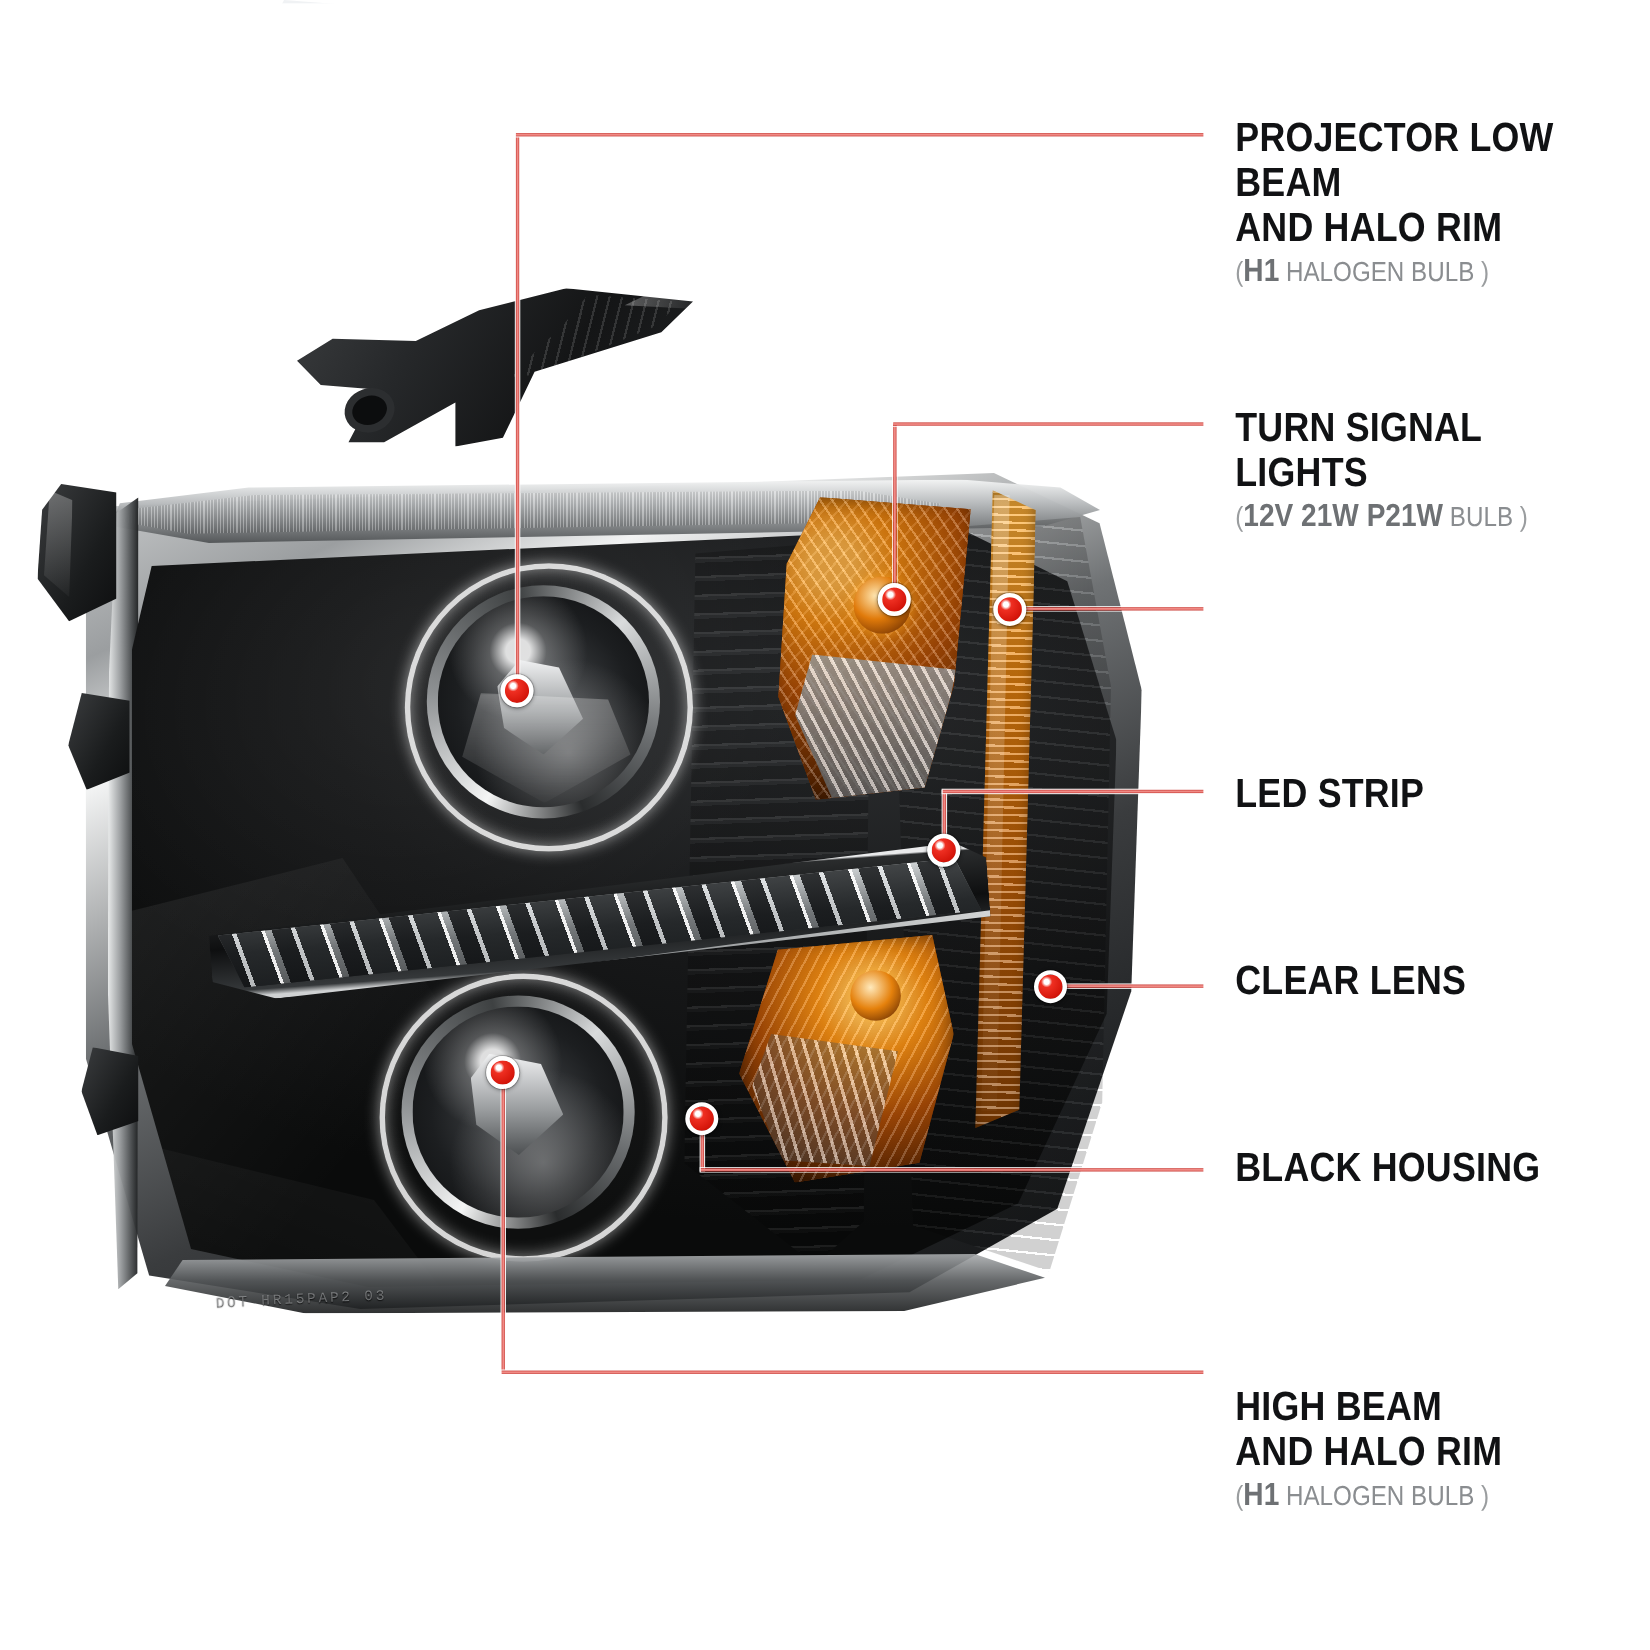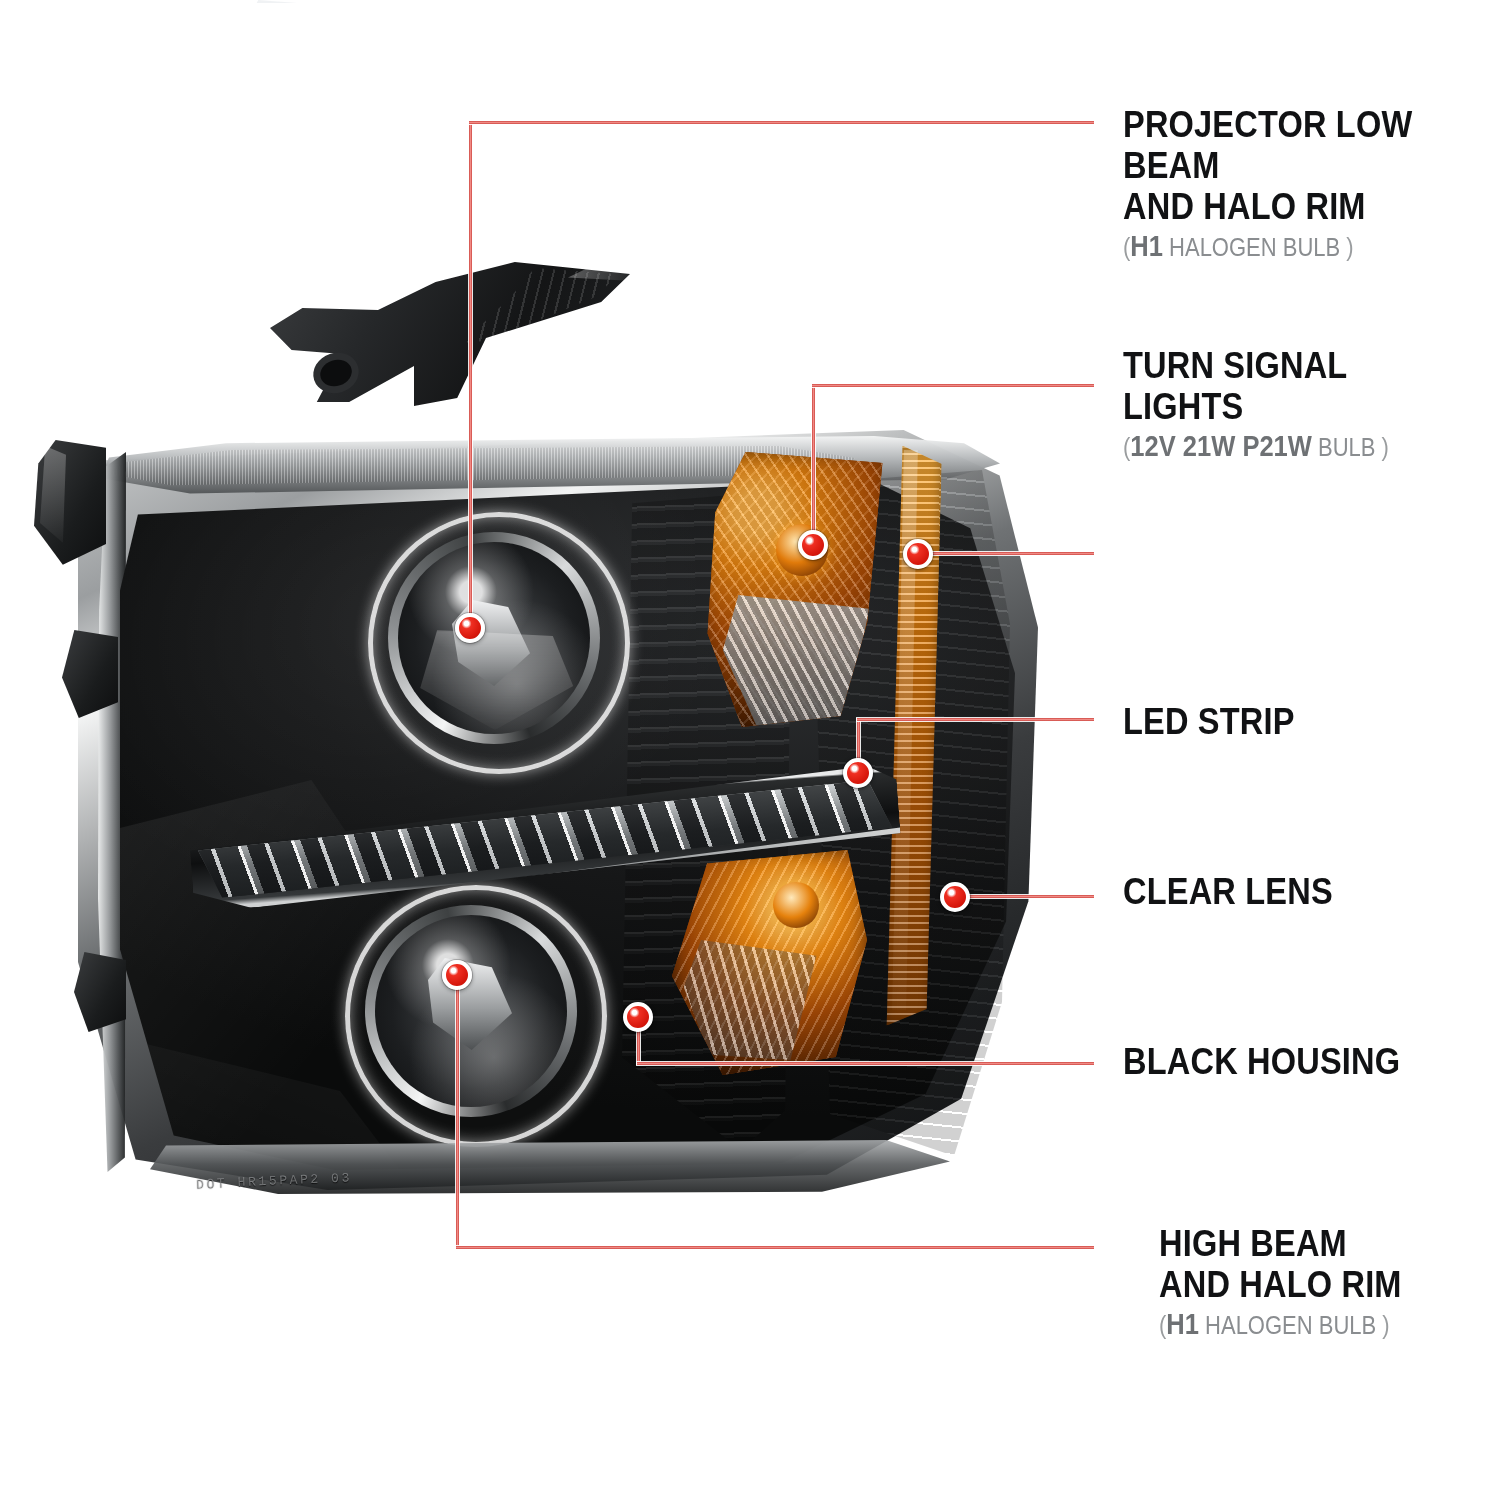--- a/index.html
+++ b/index.html
@@ -425,41 +425,41 @@
   <div class="dot" style="left:442px;top:960px;"></div>
 
   <div class="callout-label" style="top:104px;">
     <div class="cl-title">PROJECTOR LOW BEAM
 AND HALO RIM</div>
     <div class="cl-sub">
       <span class="paren">(</span><span class="big">H1</span> <span>HALOGEN BULB</span> <span class="paren">)</span>
     </div>
   </div>
 
-  <div class="callout-label" style="top:345px;">
+  <div class="callout-label" style="top:368px;">
     <div class="cl-title">TURN SIGNAL LIGHTS</div>
     <div class="cl-sub">
       <span class="paren">(</span><span class="big">12V  21W  P21W</span> <span>BULB</span> <span class="paren">)</span>
     </div>
   </div>
 
 
   <div class="callout-label" style="top:701px;">
     <div class="cl-title">LED STRIP</div>
   </div>
 
   <div class="callout-label" style="top:1041px;">
     <div class="cl-title">BLACK HOUSING</div>
   </div>
 
   <div class="callout-label" style="top:871px;">
     <div class="cl-title">CLEAR LENS</div>
   </div>
 
-  <div class="callout-label" style="top:1223px;margin-left:36px;">
+  <div class="callout-label" style="top:1258px;">
     <div class="cl-title">HIGH BEAM
 AND HALO RIM</div>
     <div class="cl-sub">
       <span class="paren">(</span><span class="big">H1</span> <span>HALOGEN BULB</span> <span class="paren">)</span>
     </div>
   </div>
 
 </div>
 
 </body></html>

